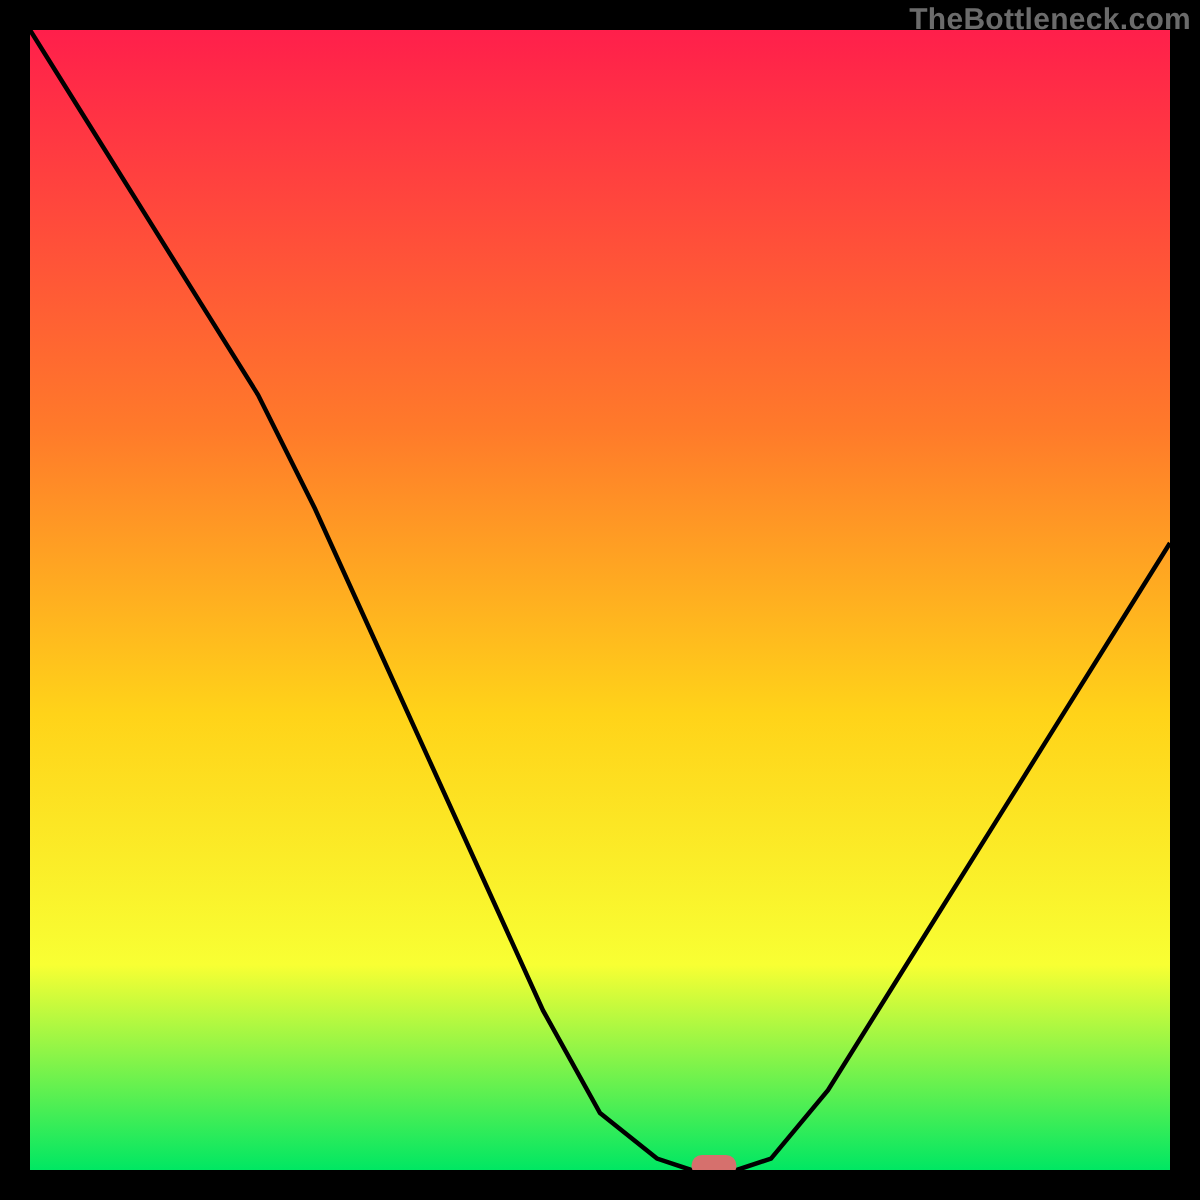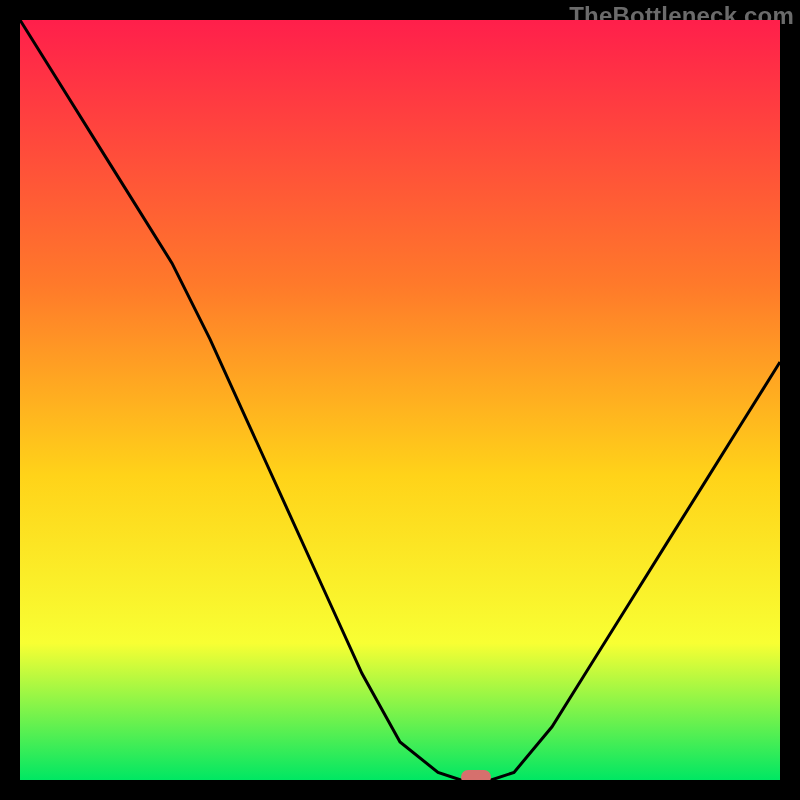--- a/index.html
+++ b/index.html
@@ -20,21 +20,21 @@
     left: 20px;
     top: 20px;
     width: 760px;
     height: 760px;
   }
   .watermark {
     position: absolute;
     top: 2px;
     right: 6px;
     font-family: Arial, Helvetica, sans-serif;
-    font-size: 24px;
+    font-size: 20px;
     font-weight: 600;
     color: #6b6b6b;
     letter-spacing: 0.2px;
     text-align: right;
   }
 </style>
 </head>
 <body>
 
 <div class="wrap">

